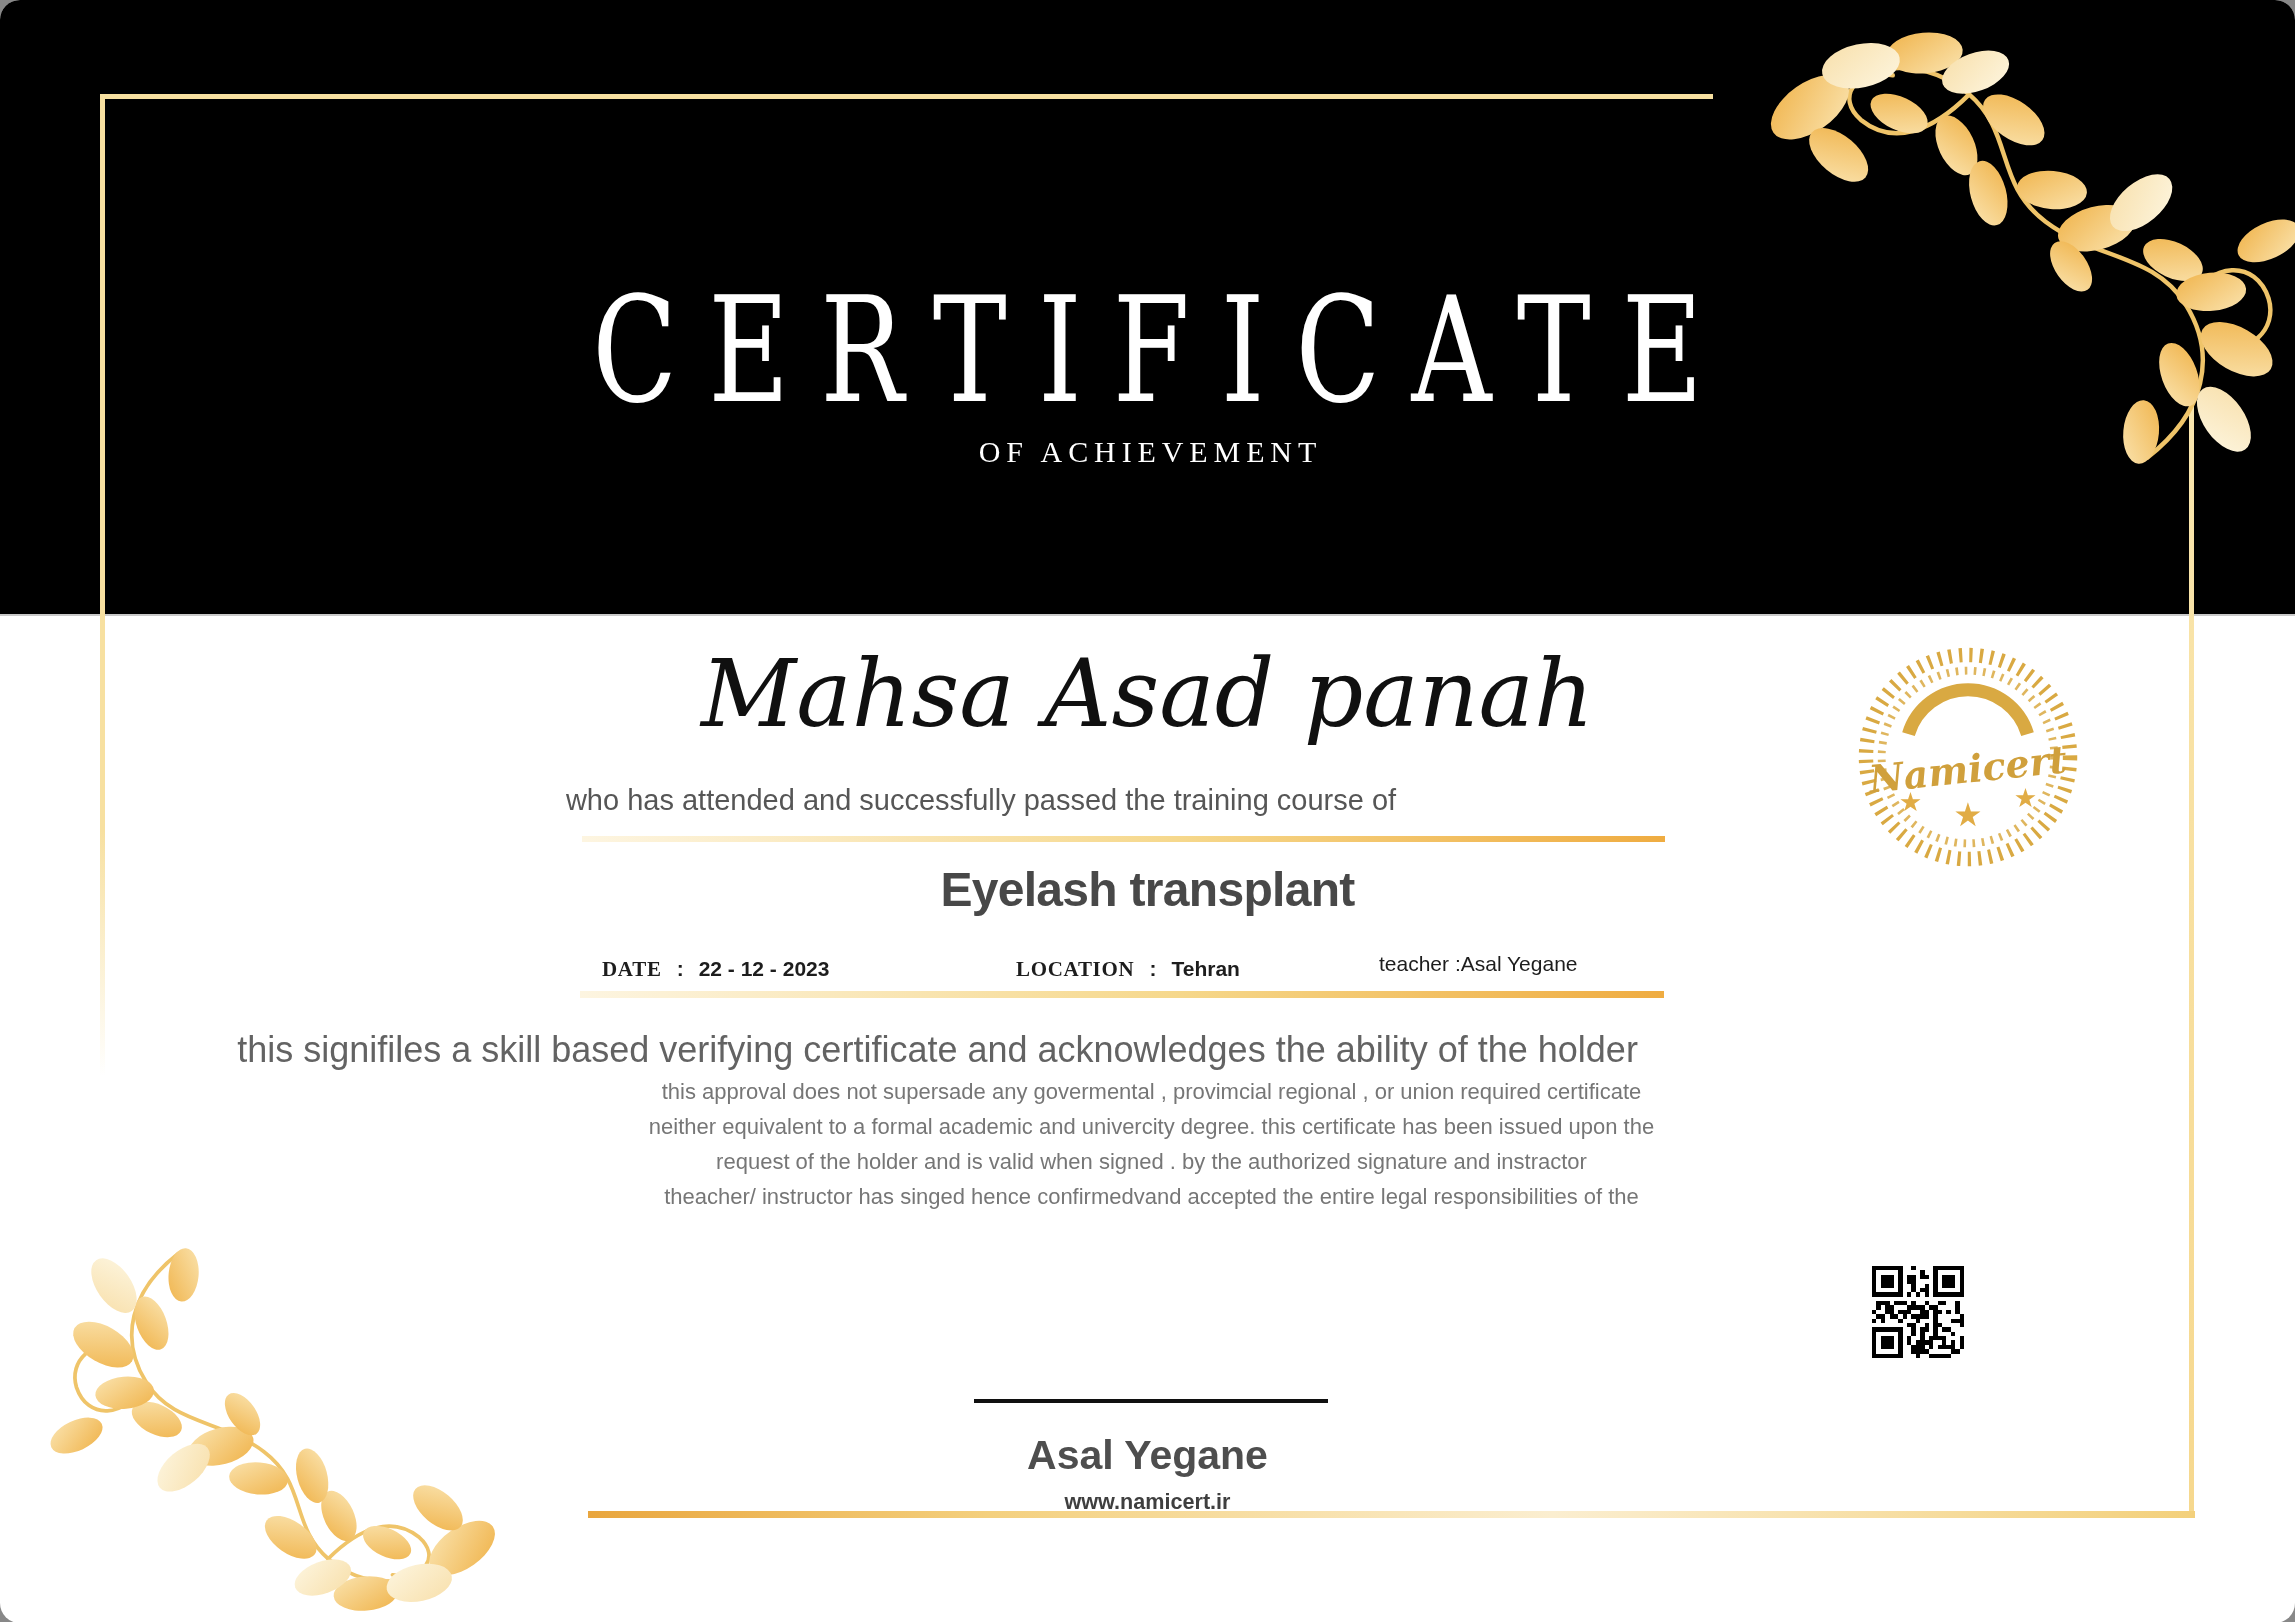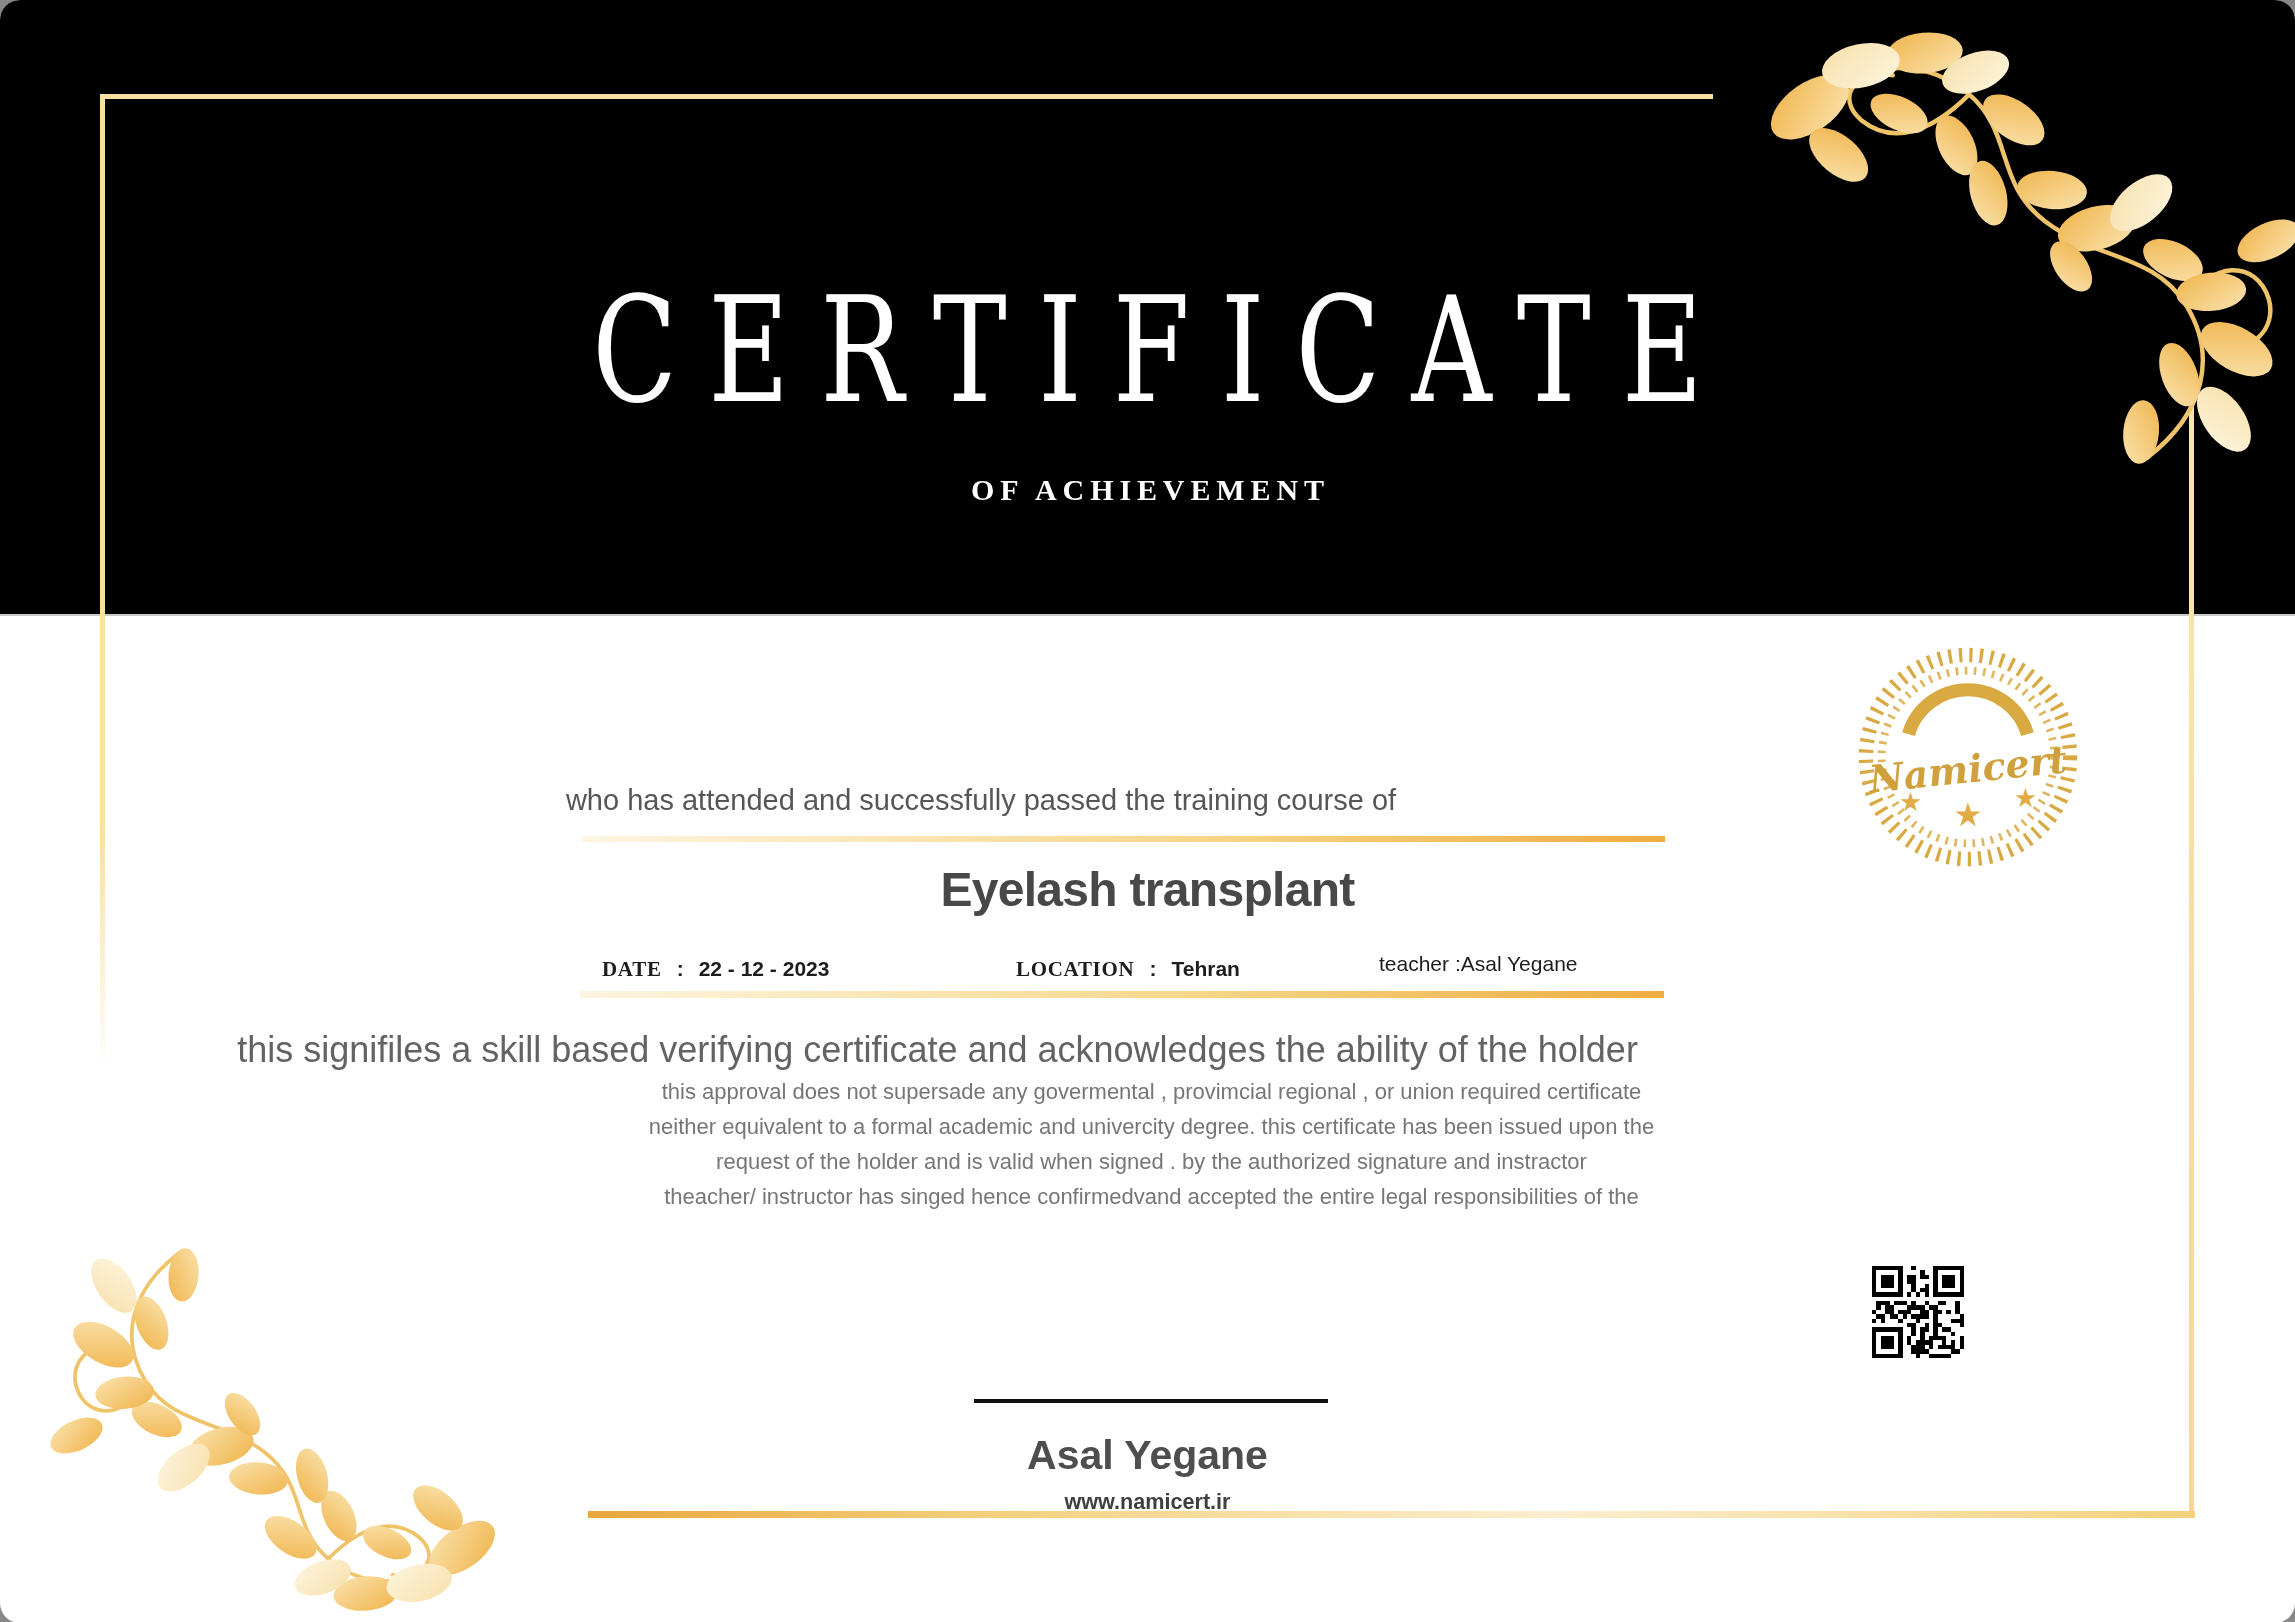--- a/index.html
+++ b/index.html
@@ -10,22 +10,22 @@
   .abs{position:absolute;}
   
   .header-black{left:0;top:0;width:2295px;height:614px;background:#000;border-bottom:2px solid #c9c9c9;}
   .cert-title{
     left:0;top:277px;width:2295px;text-align:center;color:#fff;
     font-family:"DejaVu Serif",serif;font-size:111px;line-height:111px;
     letter-spacing:31px;padding-left:31px;box-sizing:border-box;
     transform:scaleY(1.32);transform-origin:50% 0;
   }
   .cert-subtitle{
-    left:0;top:473px;width:2295px;text-align:center;color:#fff;
-    font-family:"Liberation Serif",serif;font-weight:bold;font-size:30px;
+    left:0;top:435px;width:2295px;text-align:center;color:#fff;
+    font-family:"Liberation Serif",serif;font-weight:normal;font-size:30px;
     letter-spacing:5.9px;padding-left:5.9px;box-sizing:border-box;
   }
   
   .frame-top{left:100px;top:94px;width:1613px;height:5.2px;background:#f7e0a0;}
   .frame-left{left:100px;top:94px;width:5.2px;height:982px;
     background:linear-gradient(to bottom,#f7e0a0 75%,rgba(247,224,160,0) 100%);}
   .frame-right{left:2189px;top:391px;width:5.2px;height:1127px;
     background:linear-gradient(to bottom,#f9e6ae,#f6d88e);}
   .gold-bottom-line{left:588px;top:1511px;width:1607px;height:7.2px;z-index:1;
     background:linear-gradient(90deg,#e9a63e 0%,#f4d07e 25%,#fbeed0 60%,#f3d07b 100%);}
@@ -122,20 +122,21 @@
     <use href="#vine"></use>
   </svg>
 
   <svg class="abs leaves-bottom-left" viewBox="0 0 820 760" preserveAspectRatio="xMidYMid meet">
     <use href="#vine"></use>
   </svg>
 
   <div class="abs cert-title">CERTIFICATE</div>
   <div class="abs cert-subtitle">OF ACHIEVEMENT</div>
 
+  <div class="abs recipient-name">Mahsa Asad panah</div>
   <div class="abs intro-line">who has attended and successfully passed the training course of</div>
   <div class="abs underline-1"></div>
   <div class="abs course-title">Eyelash transplant</div>
 
   <div class="abs details-row">
     <span class="detail-date">
       <span class="detail-label">DATE</span>
       <span class="detail-sep">:</span>
       <span class="detail-value">22 - 12 - 2023</span>
     </span>

